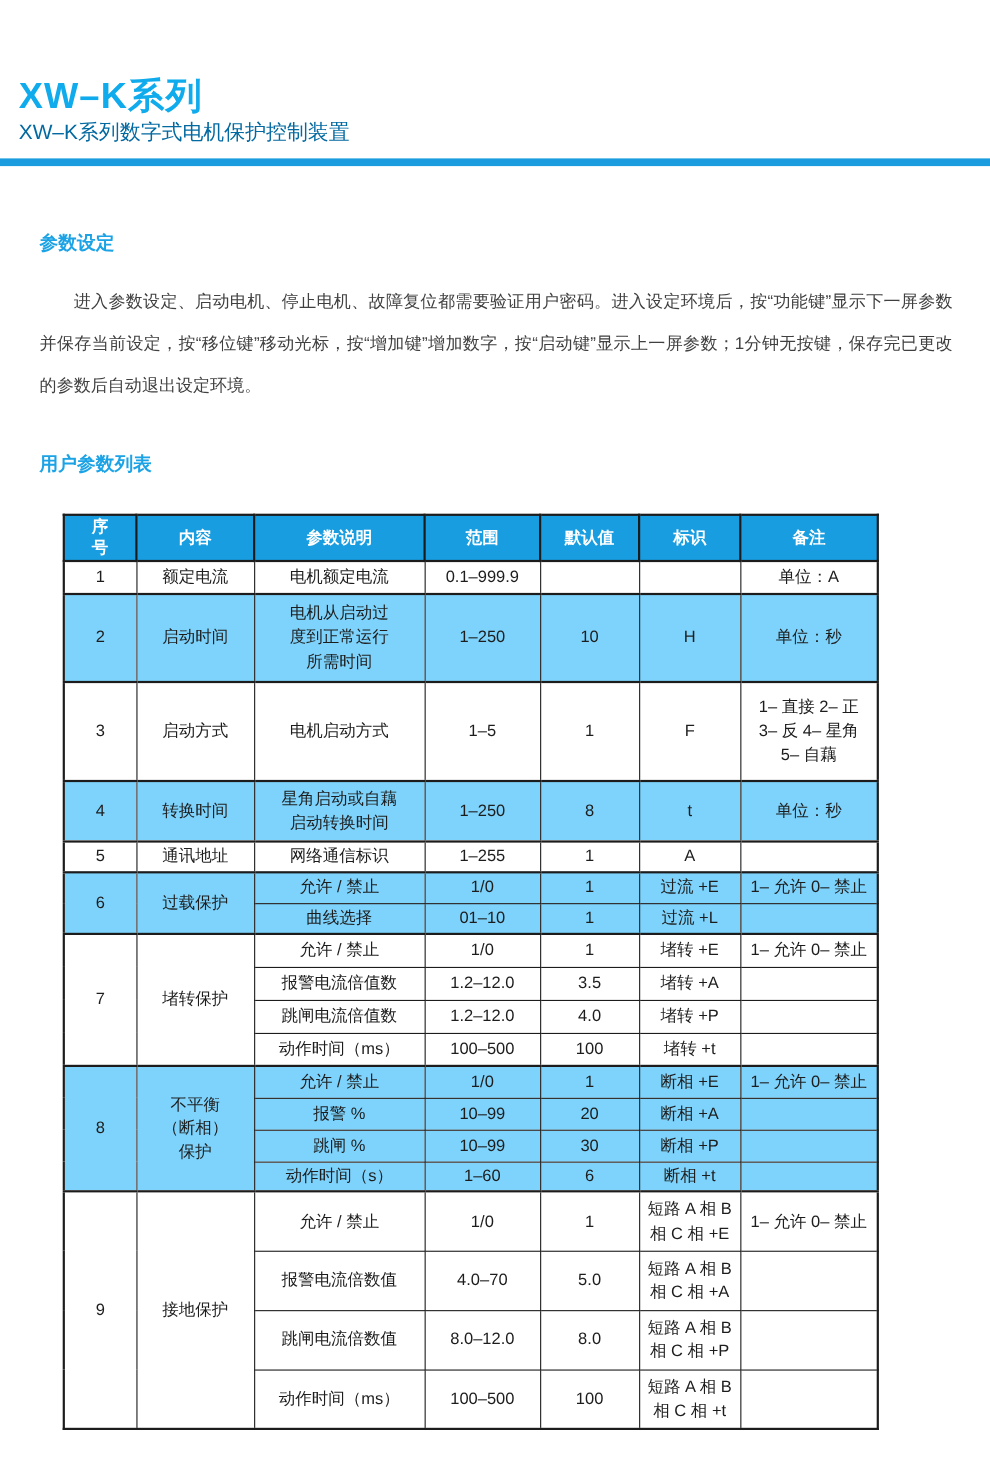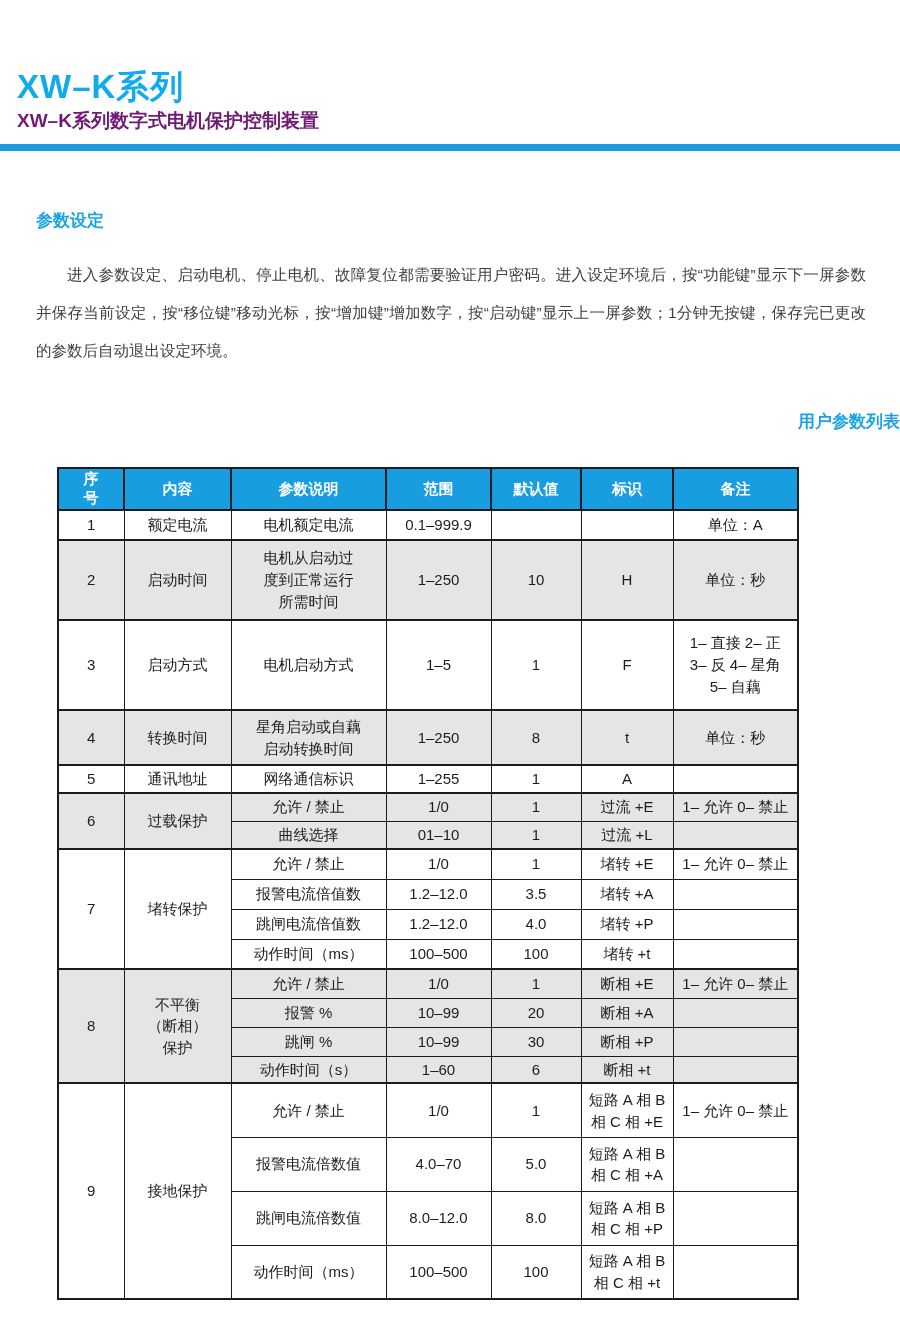--- a/index.html
+++ b/index.html
@@ -20,38 +20,37 @@
     font-size: 33px;
     line-height: 38px;
     font-weight: bold;
     letter-spacing: 1px;
     color: #0fabec;
   }
   .doc-subtitle {
     margin: 4px 0 0 17px;
     font-size: 19px;
     line-height: 22px;
-    font-weight: bold;
-    color: #701a75;
+    font-weight: normal;
+    color: #0369a1;
   }
   .divider-bar {
     margin-top: 12px;
     width: 100%;
     height: 7px;
     background: #1a9cde;
   }
   .sec-heading {
     margin: 58px 0 0 36px;
     font-size: 17px;
     font-weight: bold;
     color: #1ca3e6;
   }
   .sec-heading.second {
     margin-top: 40px;
-    text-align: right;
   }
   .body-para {
     margin: 24px 34px 0 36px;
     font-size: 15.5px;
     line-height: 38px;
     color: #404040;
     text-align: justify;
     text-indent: 2em;
   }
   table.param-table {
@@ -77,21 +76,21 @@
     color: #1d1d1d;
     padding: 2px 3px;
     white-space: pre-line;
     line-height: 1.45;
     overflow: hidden;
   }
   table.param-table tr.group-start td {
     border-top: 2px solid #1c1c1c;
   }
   table.param-table tr.hl td {
-    background: #e5e5e5;
+    background: #7dd3fc;
   }
 </style>
 </head>
 <body>
 
 <div class="page">
 
   <div class="doc-title">XW–K系列</div>
 
   <div class="doc-subtitle">XW–K系列数字式电机保护控制装置</div>

